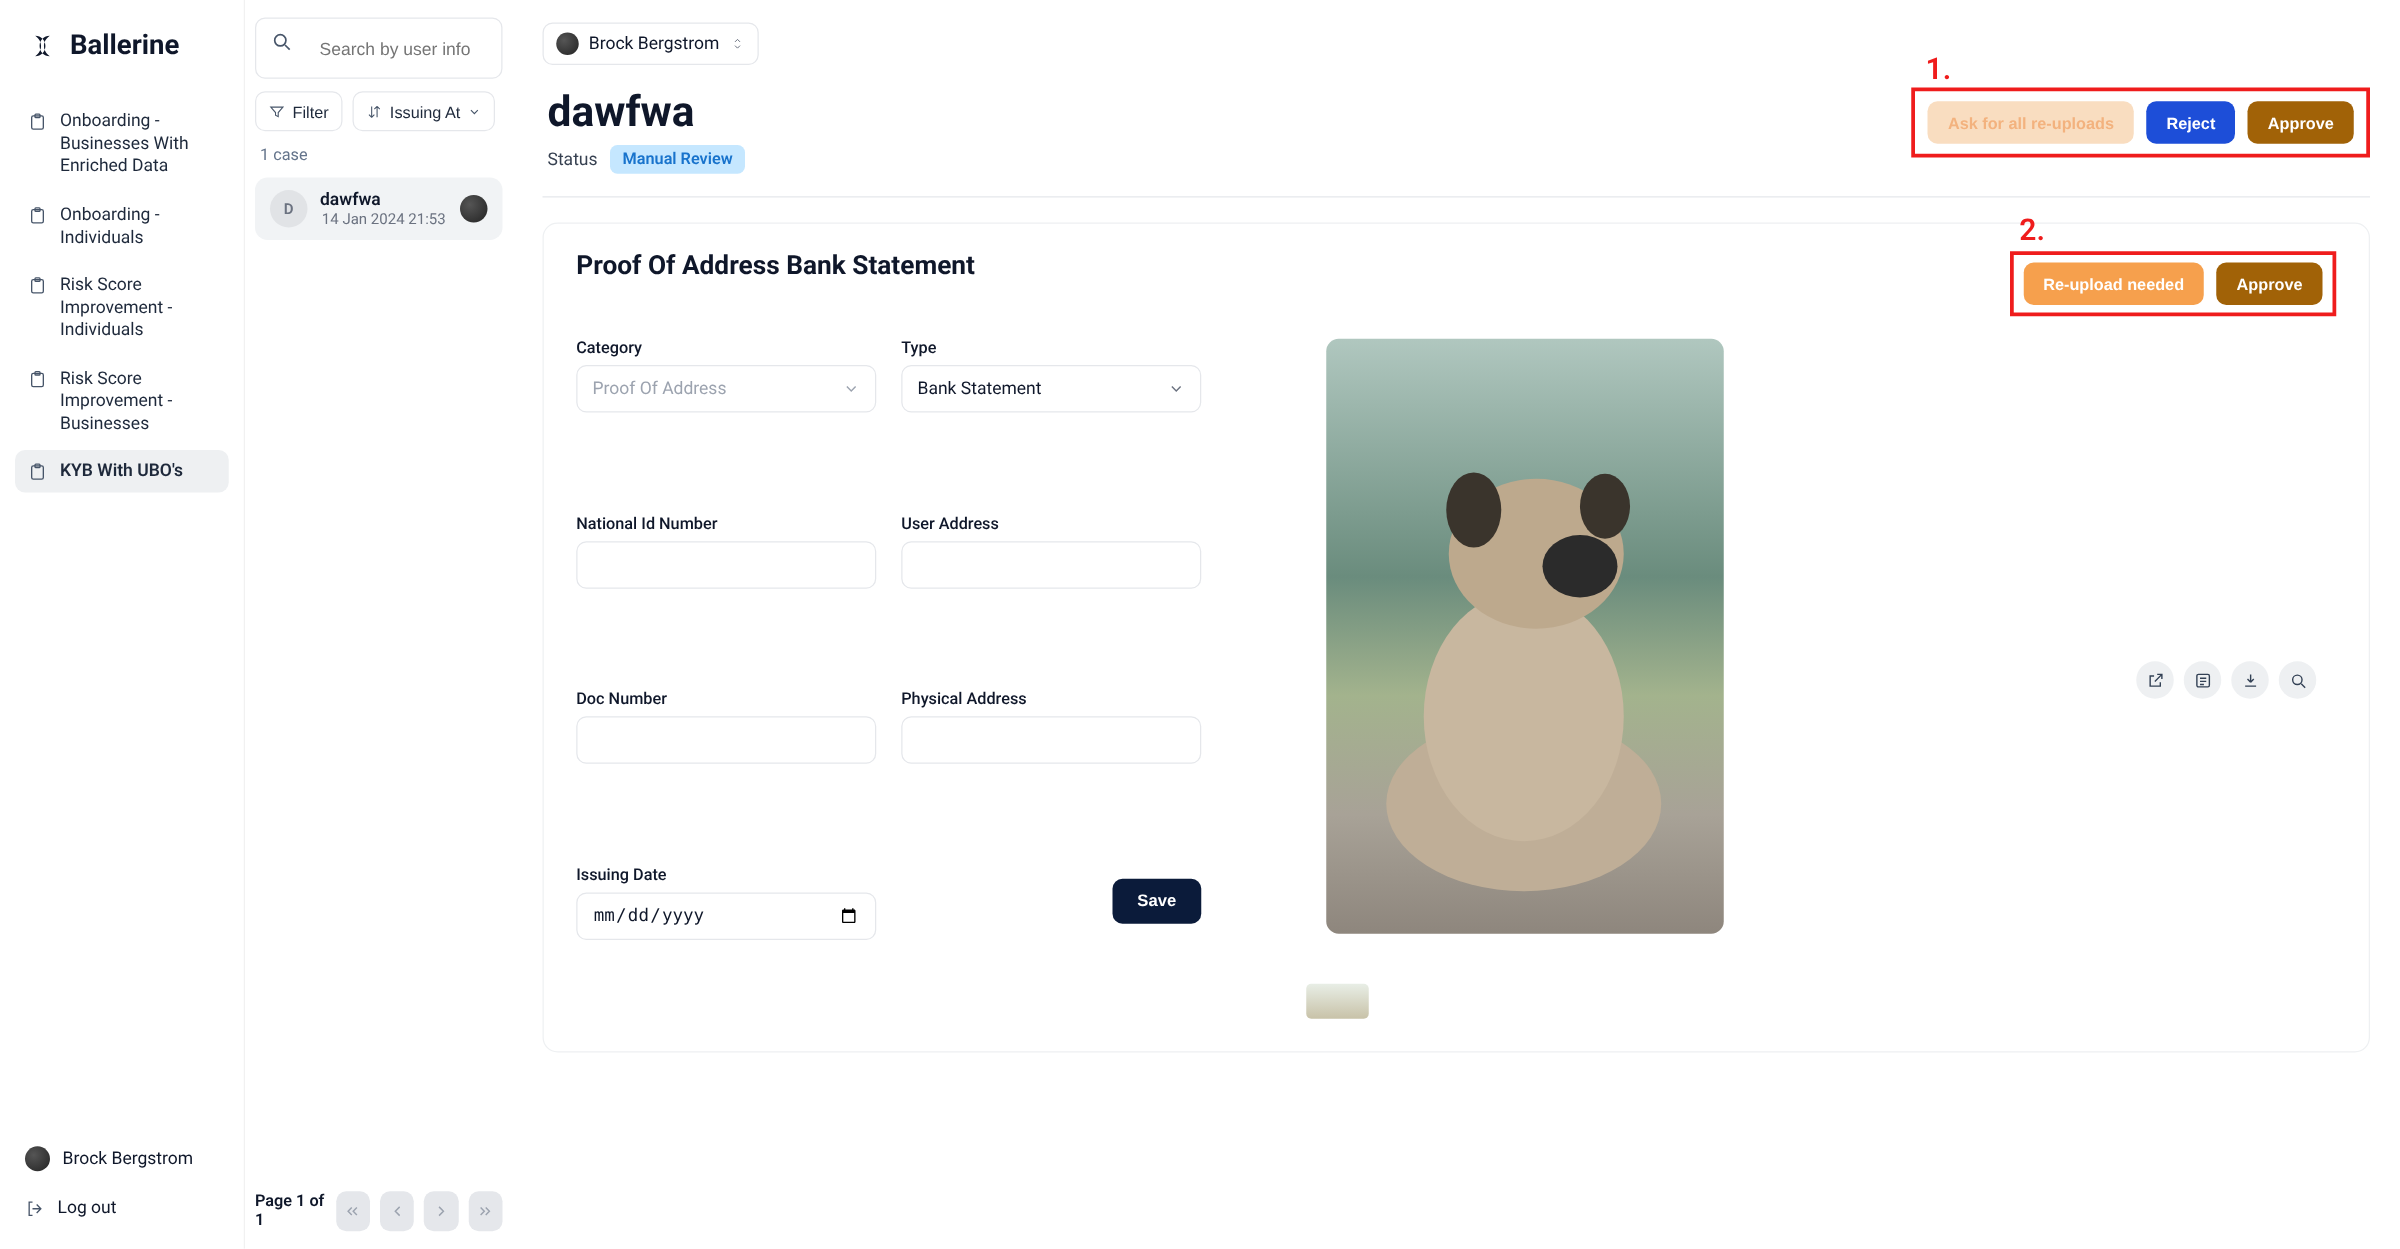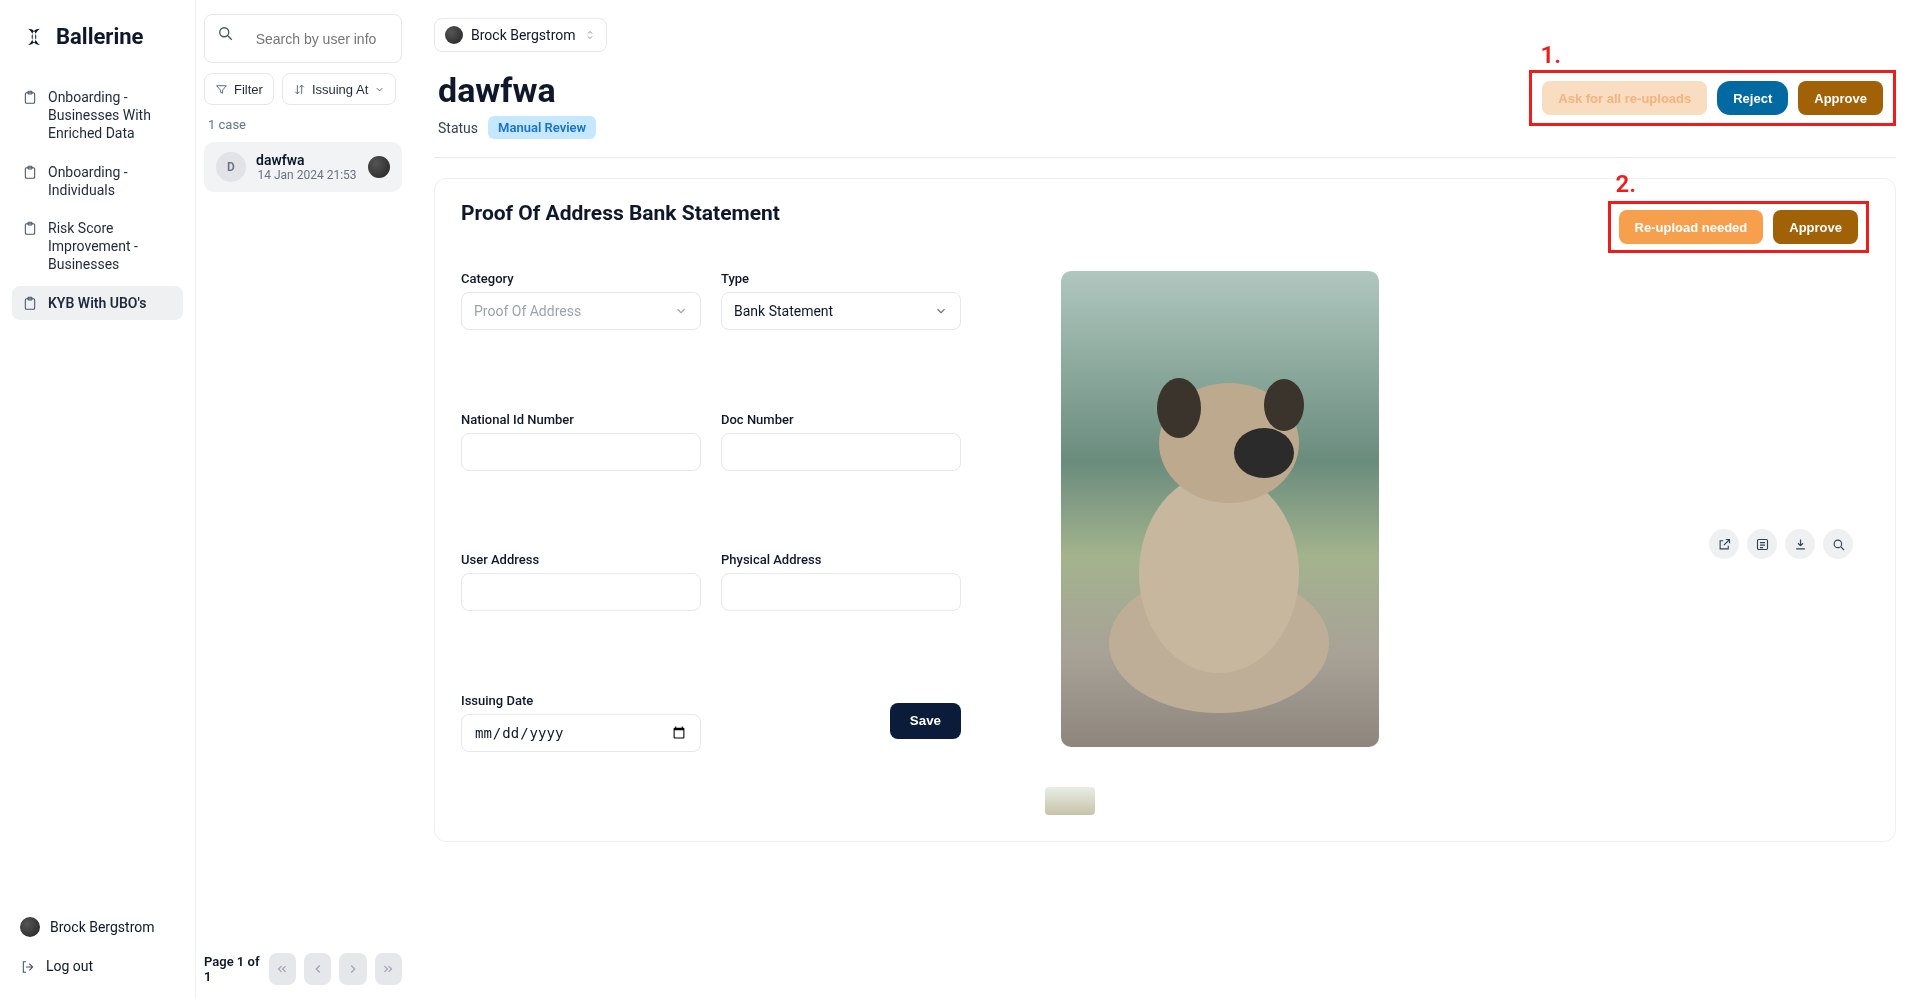--- a/index.html
+++ b/index.html
@@ -42,21 +42,21 @@
 .header-row { display: flex; align-items: flex-start; margin-top: 18px; }
 .header-left { flex: 1; padding-left: 4px; }
 .page-title { font-size: 34px; font-weight: 700; }
 .status-row { display: flex; align-items: center; gap: 10px; margin-top: 6px; }
 .status-label { color: #374151; font-size: 14px; }
 .status-badge { background: #c5e7ff; color: #1873cc; font-weight: 600; padding: 4px 10px; border-radius: 6px; font-size: 13px; }
 
 .header-actions { display: flex; gap: 10px; padding: 8px 10px; border: 3px solid #ef1c1c; position: relative; }
 .btn { height: 34px; border-radius: 8px; border: none; font-weight: 600; padding: 0 16px; cursor: pointer; font-size: 13px; display: inline-flex; align-items: center; }
 .btn-orange-light { background: #f9ddc0; color: #f3b27e; text-align: center; }
-.btn-red { background: #0369a1; color: #fff; border-radius: 13px; }
+.btn-red { background: #1d4ed8; color: #fff; }
 .btn-green { background: #a16207; color: #fff; }
 .annot-num { position: absolute; top: -32px; right: 332px; color: #ef1c1c; font-size: 24px; font-weight: 600; }
 
 .block-divider { border-bottom: 1px solid #e5e7eb; margin: 18px 0 20px 0; }
 
 .doc-card { border: 1px solid #eef0f2; border-radius: 12px; padding: 22px 26px 26px 26px; position: relative; }
 .doc-head { display: flex; align-items: flex-start; }
 .doc-title { font-size: 21px; font-weight: 700; flex: 1; }
 .doc-actions { display: flex; gap: 10px; border: 3px solid #ef1c1c; padding: 6px 8px; position: relative; }
 .btn-orange { background: #f6a04d; color: #fff; }
@@ -105,20 +105,27 @@
             <rect x="5" y="4" width="14" height="16" rx="2" fill="none" stroke="#475569" stroke-width="1.6"></rect>
             <rect x="9" y="2" width="6" height="4" rx="1" fill="none" stroke="#475569" stroke-width="1.6"></rect>
           </svg>
         <span>Onboarding - Individuals</span>
       </div>
       <div class="nav-item">
         <svg class="nav-icon" viewBox="0 0 24 24">
             <rect x="5" y="4" width="14" height="16" rx="2" fill="none" stroke="#475569" stroke-width="1.6"></rect>
             <rect x="9" y="2" width="6" height="4" rx="1" fill="none" stroke="#475569" stroke-width="1.6"></rect>
           </svg>
+        <span>Risk Score Improvement - Individuals</span>
+      </div>
+      <div class="nav-item">
+        <svg class="nav-icon" viewBox="0 0 24 24">
+            <rect x="5" y="4" width="14" height="16" rx="2" fill="none" stroke="#475569" stroke-width="1.6"></rect>
+            <rect x="9" y="2" width="6" height="4" rx="1" fill="none" stroke="#475569" stroke-width="1.6"></rect>
+          </svg>
         <span>Risk Score Improvement - Businesses</span>
       </div>
       <div class="nav-item active">
         <svg class="nav-icon" viewBox="0 0 24 24">
             <rect x="5" y="4" width="14" height="16" rx="2" fill="none" stroke="#475569" stroke-width="1.6"></rect>
             <rect x="9" y="2" width="6" height="4" rx="1" fill="none" stroke="#475569" stroke-width="1.6"></rect>
           </svg>
         <span>KYB With UBO's</span>
       </div>
     </nav>
@@ -250,25 +257,25 @@
               <svg width="14" height="14" viewBox="0 0 24 24">
                   <path d="M6 9l6 6 6-6" fill="none" stroke="#6b7280" stroke-width="2"></path>
                 </svg>
             </div>
           </div>
           <div class="form-field">
             <label>National Id Number</label>
             <input class="input" type="text" style="">
           </div>
           <div class="form-field">
+            <label>User Address</label>
+            <input class="input" type="text" style="">
+          </div>
+          <div class="form-field">
             <label>Doc Number</label>
-            <input class="input" type="text" style="">
-          </div>
-          <div class="form-field">
-            <label>User Address</label>
             <input class="input" type="text" style="">
           </div>
           <div class="form-field">
             <label>Physical Address</label>
             <input class="input" type="text" style="">
           </div>
           <div class="form-field span2">
             <label>Issuing Date</label>
             <input class="input" type="date" placeholder="mm/dd/yyyy" style="">
           </div>

